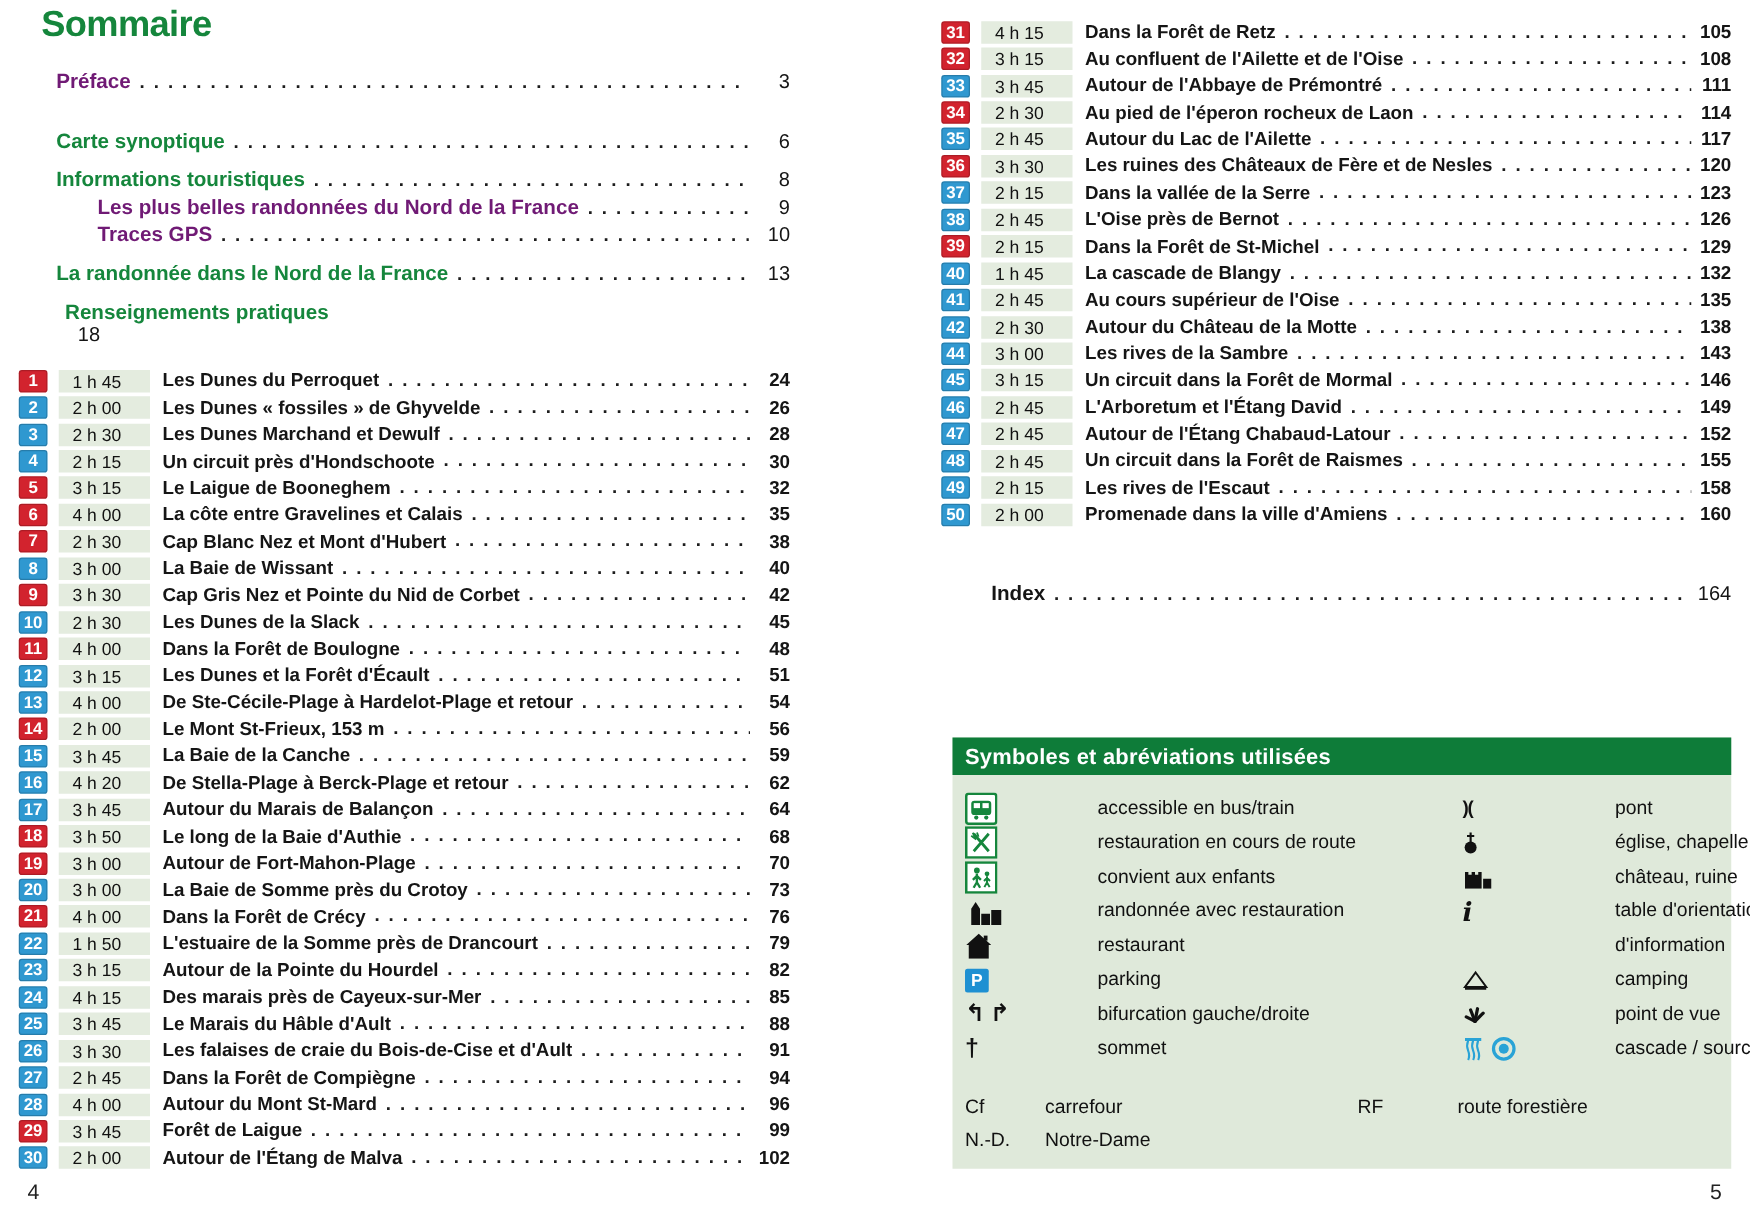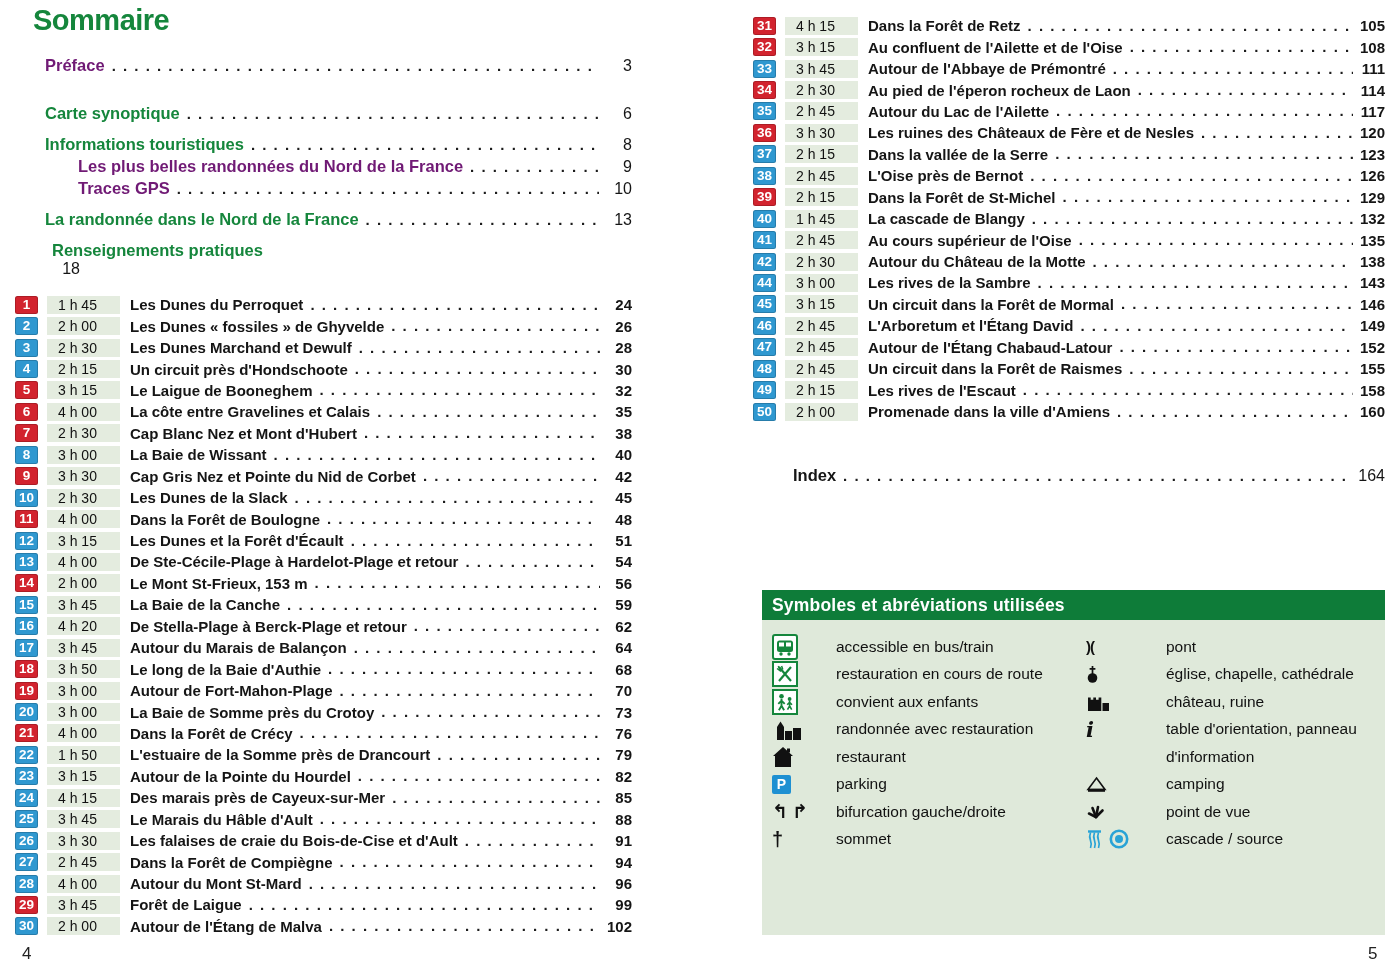--- a/index.html
+++ b/index.html
@@ -51,21 +51,21 @@
   .index-row{position:absolute;left:753px;top:466px;width:632px;display:flex;align-items:flex-end;}
   .index-row .lbl{padding-left:40px;font-size:16.5px;font-weight:700;}
   .index-row .fm-page{font-size:16px;}
   
   .legend{position:absolute;left:762px;top:590px;width:623px;height:345px;background:var(--legendbg);}
   .legend-title{
     height:30px;background:var(--header);color:#fff;font-size:17.5px;font-weight:700;
     line-height:30px;padding-left:10px;letter-spacing:.2px;
   }
   .legend-body{padding:13px 8px 6px 10px;}
-  .legend-row{display:grid;grid-template-columns:64px 250px 80px 1fr;align-items:center;height:27.5px;}
+  .legend-row{display:grid;grid-template-columns:64px 250px 80px 1fr;align-items:center;height:27.5px;gap:42px;}
   .licon{display:flex;align-items:center;gap:6px;}
   .llabel{font-size:15.5px;color:#111;white-space:nowrap;}
   .abbr-sect{margin-top:19px;}
   .abbr-row{display:grid;grid-template-columns:64px 250px 80px 1fr;align-items:center;height:27px;}
   .abbr{font-size:15.5px;color:#111;}
   
   .p-box{width:19px;height:19px;background:var(--pblue);border-radius:2px;color:#fff;
          font-weight:700;font-size:14px;text-align:center;line-height:19px;}
   .glyph{font-size:18px;font-weight:600;color:#111;line-height:1;}
   .glyph.bridge{font-size:15px;font-weight:700;letter-spacing:-1px;}
@@ -595,17 +595,31 @@
         <span class="licon">
           <svg width="44" height="22" viewBox="0 0 44 22">
             <path d="M2 3.5 h13" stroke="#29a3d6" stroke-width="2.4" fill="none"></path>
             <path d="M4.5 4.5 q-1.6 4 0 8 q1.6 4 0 7.5 M8.5 4.5 q-1.6 4 0 8 q1.6 4 0 7.5 M12.5 4.5 q-1.6 4 0 8 q1.6 4 0 7.5" stroke="#29a3d6" stroke-width="1.7" fill="none"></path>
             <circle cx="33" cy="11" r="8.2" fill="none" stroke="#29a3d6" stroke-width="2.6"></circle>
             <circle cx="33" cy="11" r="4" fill="#29a3d6"></circle>
           </svg>
         </span>
         <span class="llabel">cascade / source</span>
       </div>
+      <div class="abbr-sect">
+        <div class="abbr-row">
+          <span class="abbr">Cf</span>
+          <span class="llabel">carrefour</span>
+          <span class="abbr">RF</span>
+          <span class="llabel">route forestière</span>
+        </div>
+        <div class="abbr-row">
+          <span class="abbr">N.-D.</span>
+          <span class="llabel">Notre-Dame</span>
+          <span class="abbr"></span>
+          <span class="llabel"></span>
+        </div>
+      </div>
     </div>
 </div>
 
 <div class="folio folio-left">4</div>
 <div class="folio folio-right">5</div>
 
 </body></html>

